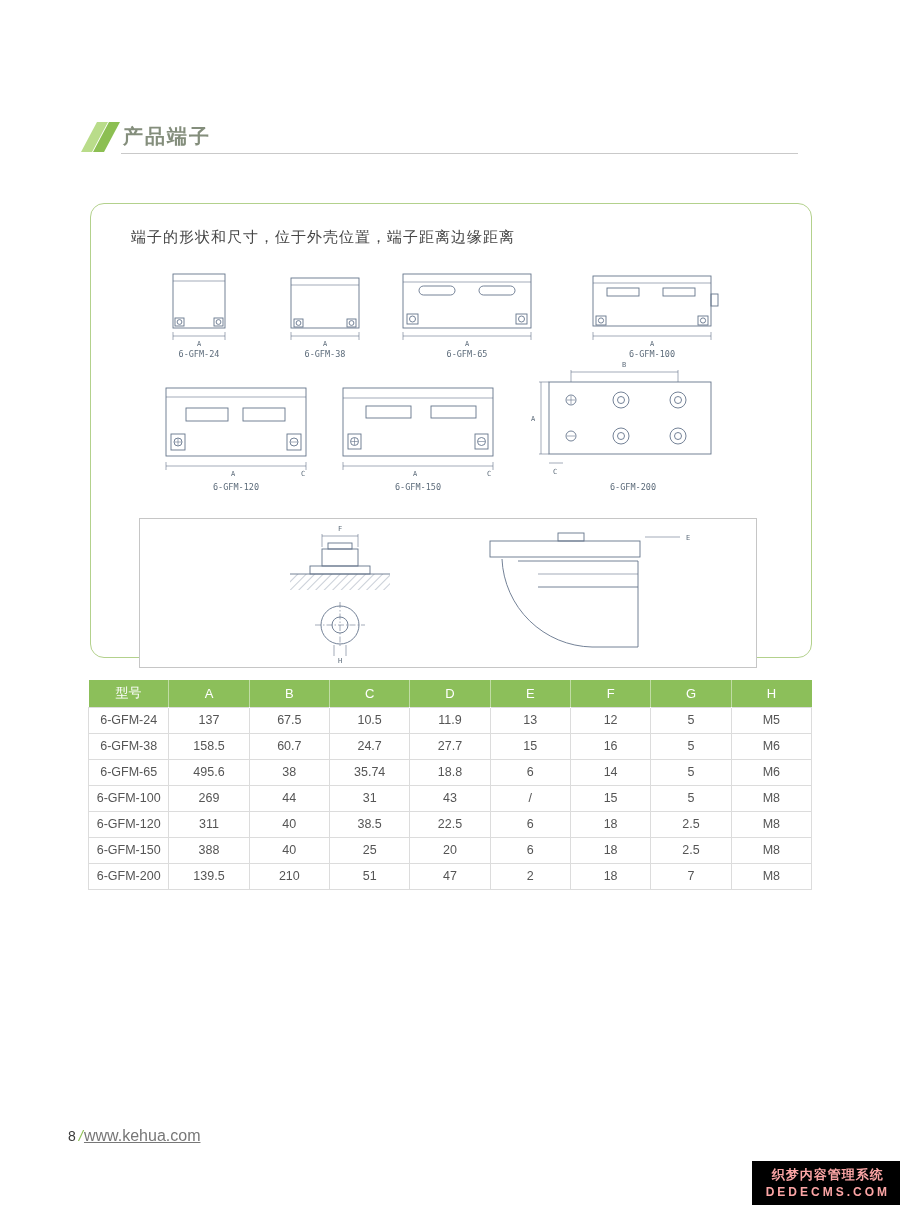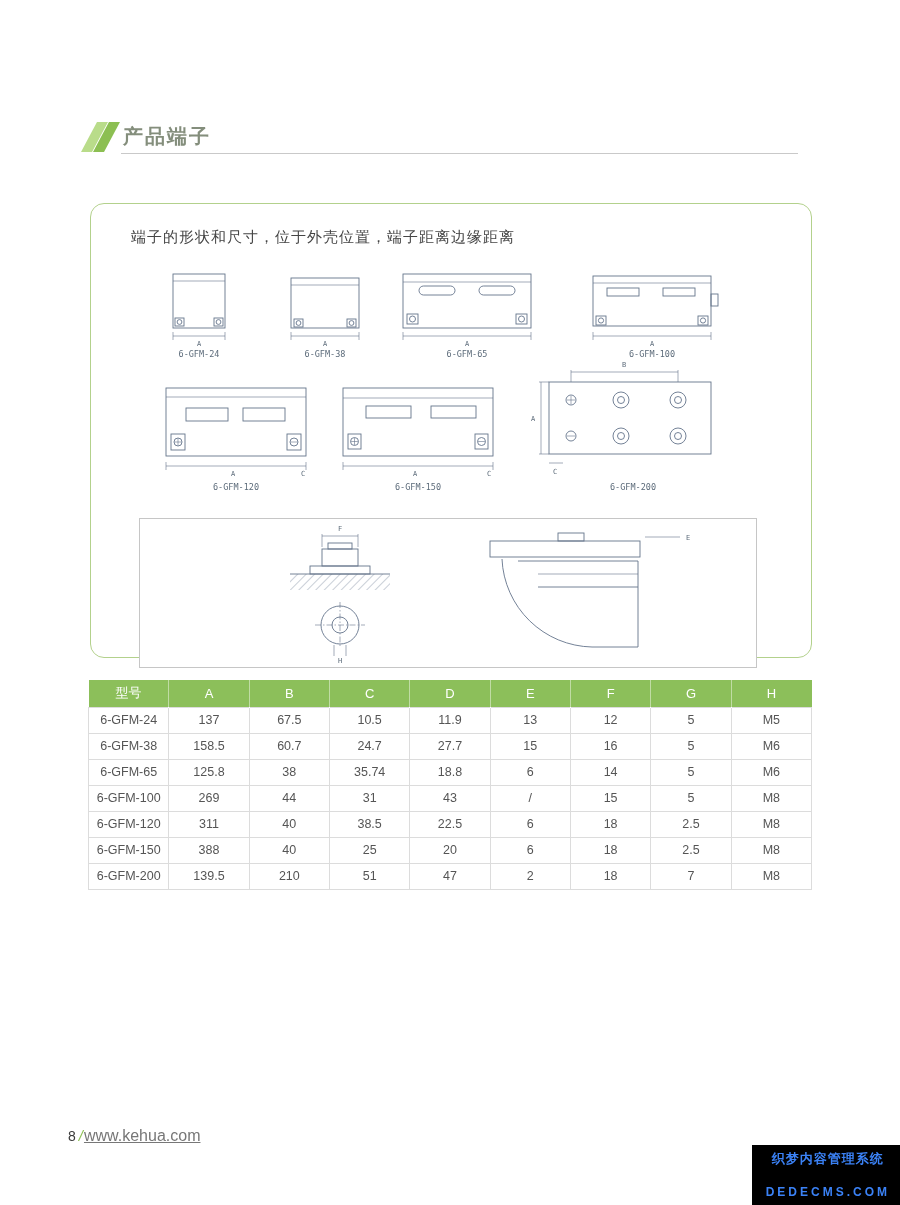--- a/index.html
+++ b/index.html
@@ -34,23 +34,23 @@
   .dim-table th:last-child { border-right:none; }
   .dim-table td { height:26px; text-align:center; font-size:12.5px; color:#555555; border:1px solid #dcdcdc; background:#fff; }
 
   
   .footer { position:absolute; left:68px; top:1126px; height:18px; }
   .page-num { font-size:14px; color:#3a3a3a; vertical-align:middle; }
   .footer-slash { color:#8cbf52; font-size:15px; font-style:italic; margin:0 1px 0 3px; vertical-align:middle; }
   .site { font-size:16px; color:#777; vertical-align:middle;text-decoration:underline; }
 
   
-  .watermark { position:absolute; right:0; bottom:0; background:#000; color:#3b82f6; padding:5px 10px 6px 14px; text-align:center; }
+  .watermark { position:absolute; right:0; bottom:0; background:#000; color:#fca5a5; padding:5px 10px 6px 14px; text-align:center; }
   .wm1 { font-size:13px; font-weight:bold; letter-spacing:1px; }
-  .wm2 { font-size:12px; font-weight:bold; letter-spacing:3px; margin-top:17px; }
+  .wm2 { font-size:12px; font-weight:bold; letter-spacing:3px; margin-top:1px; }
 </style>
 </head>
 <body>
 
 <div class="page">
 
   <div class="header">
     <div class="slashes">
       <div class="slash1"></div>
       <div class="slash2"></div>
@@ -271,21 +271,21 @@
         <td>60.7</td>
         <td>24.7</td>
         <td>27.7</td>
         <td>15</td>
         <td>16</td>
         <td>5</td>
         <td>M6</td>
       </tr>
       <tr>
         <td>6-GFM-65</td>
-        <td>125.8</td>
+        <td>495.6</td>
         <td>38</td>
         <td>35.74</td>
         <td>18.8</td>
         <td>6</td>
         <td>14</td>
         <td>5</td>
         <td>M6</td>
       </tr>
       <tr>
         <td>6-GFM-100</td>

